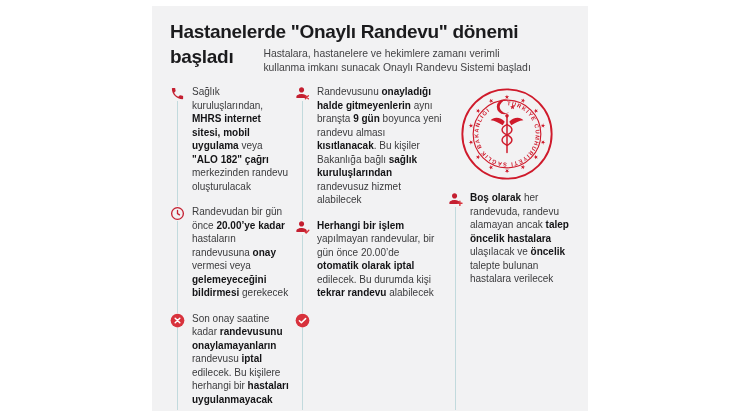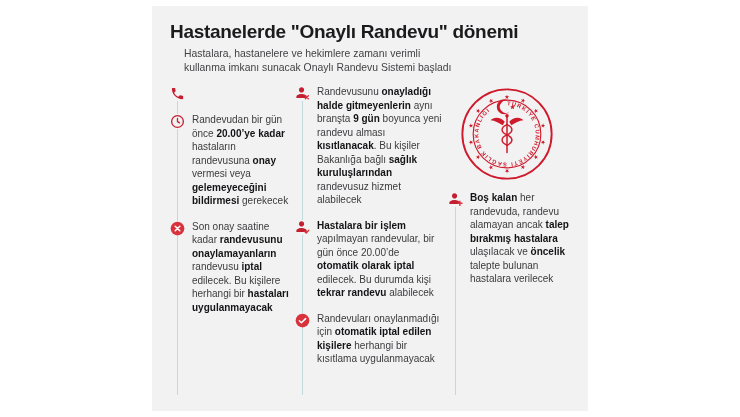--- a/index.html
+++ b/index.html
@@ -14,21 +14,21 @@
     background:#f2f2f3;box-sizing:border-box;
     padding:13px 18px 8px 18px;
     display:flex;flex-direction:column;
   }
   .title-l1,.title-l2{
     font-size:19px;font-weight:800;color:#1b1b1d;
     letter-spacing:-0.3px;line-height:25px;white-space:nowrap;
   }
   .title-row{display:flex;align-items:flex-start;}
   .subtitle{
-    margin-left:14px;padding-top:3px;
+    margin-left:30px;padding-top:3px;
     font-size:10.4px;line-height:14px;color:#424244;
   }
   .columns{
     display:grid;grid-template-columns:120px 148px 122px;column-gap:5px;
     margin-top:10px;flex:1 1 auto;align-items:stretch;
   }
   .col{position:relative;display:flex;flex-direction:column;}
   .col-items{position:relative;flex:1 1 auto;}
   .vline{position:absolute;left:6.5px;top:10px;bottom:8px;width:1.5px;background:#c2dadd;}
   .item{display:flex;gap:7px;margin-bottom:12px;position:relative;}
@@ -42,37 +42,39 @@
   .seal{width:94px;margin:2px 0 10px 12px;}
   .seal svg{display:block;width:94px;height:94px;}
 </style>
 </head>
 <body style="background: rgb(255, 255, 255);">
 
 <div class="card">
   <header>
     <div class="title-l1">Hastanelerde "Onaylı Randevu" dönemi</div>
     <div class="title-row">
+      <div class="title-l2">başladı</div>
       <div class="subtitle">
         <div>Hastalara, hastanelere ve hekimlere zamanı verimli</div>
         <div>kullanma imkanı sunacak Onaylı Randevu Sistemi başladı</div>
       </div>
     </div>
   </header>
 
   <div class="columns" id="columns">
       <div class="col">
         <div class="col-items">
           <div class="vline" style="background: rgb(194, 218, 221);"></div>
           <div class="item">
             <span class="item-icon">
               <svg viewBox="0 0 24 24" fill="#c41f30">
                 <path d="M6.62 10.79c1.44 2.83 3.76 5.14 6.59 6.59l2.2-2.2c.27-.27.67-.36 1.02-.24 1.12.37 2.33.57 3.57.57.55 0 1 .45 1 1V20c0 .55-.45 1-1 1-9.39 0-17-7.61-17-17 0-.55.45-1 1-1h3.5c.55 0 1 .45 1 1 0 1.25.2 2.45.57 3.57.11.35.03.74-.25 1.02l-2.2 2.2z"></path>
               </svg>
             </span>
+            <p class="item-text">Sağlık kuruluşlarından, <b>MHRS internet sitesi, mobil uygulama</b> veya <b>"ALO 182" çağrı</b> merkezinden randevu oluşturulacak</p>
           </div>
           <div class="item">
             <span class="item-icon">
               <svg viewBox="0 0 24 24" fill="none" stroke="#c41f30" stroke-width="2.1">
                 <circle cx="12" cy="12" r="9.4"></circle>
                 <path d="M12 7.2v5l3.2 2" stroke-linecap="round"></path>
               </svg>
             </span>
             <p class="item-text">Randevudan bir gün önce <b>20.00’ye kadar</b> hastaların randevusuna <b>onay</b> vermesi veya <b>gelemeyeceğini bildirmesi</b> gerekecek</p>
           </div>
@@ -99,30 +101,29 @@
             </span>
             <p class="item-text">Randevusunu <b>onayladığı halde gitmeyenlerin</b> aynı branşta <b>9 gün</b> boyunca yeni randevu alması <b>kısıtlanacak</b>. Bu kişiler Bakanlığa bağlı <b>sağlık kuruluşlarından</b> randevusuz hizmet alabilecek</p>
           </div>
           <div class="item">
             <span class="item-icon">
               <svg viewBox="0 0 24 24" fill="#c41f30">
                 <path d="M10.5 10.5c2.3 0 4.1-1.9 4.1-4.2S12.8 2.1 10.5 2.1 6.4 4 6.4 6.3s1.8 4.2 4.1 4.2zm0 2.3c-2.8 0-8.3 1.4-8.3 4.2v2.1h16.6v-2.1c0-2.8-5.5-4.2-8.3-4.2z"></path>
                 <path d="M15.6 18.4l2.3 2.3 4.2-4.4" fill="none" stroke="#d8323c" stroke-width="2.2" stroke-linecap="round" stroke-linejoin="round"></path>
               </svg>
             </span>
-            <p class="item-text"><b>Hastalara bir işlem</b> yapılmayan randevular, bir gün önce 20.00’de <b>otomatik olarak iptal</b> edilecek. Bu durumda kişi <b>tekrar randevu</b> alabilecek</p>
+            <p class="item-text"><b>Herhangi bir işlem</b> yapılmayan randevular, bir gün önce 20.00’de <b>otomatik olarak iptal</b> edilecek. Bu durumda kişi <b>tekrar randevu</b> alabilecek</p>
           </div>
           <div class="item">
             <span class="item-icon">
               <svg viewBox="0 0 24 24">
                 <circle cx="12" cy="12" r="11" fill="#d8323c"></circle>
                 <path d="M7 12.5l3.2 3.2L17 9" fill="none" stroke="#ffffff" stroke-width="2.4" stroke-linecap="round" stroke-linejoin="round"></path>
               </svg>
             </span>
-            <p class="item-text">Randevuları onaylanmadığı için <b>otomatik iptal edilen kişilere</b> herhangi bir kısıtlama uygulanmayacak</p>
           </div>
         </div>
       </div>
       <div class="col">
         <div class="seal">
           <svg viewBox="0 0 100 100">
             <circle cx="50" cy="50" r="47.5" fill="none" stroke="#cf1a2b" stroke-width="2"></circle>
             <circle cx="50" cy="50" r="36" fill="none" stroke="#cf1a2b" stroke-width="1.2"></circle>
             <text x="50" y="12.8" font-size="6.4" text-anchor="middle" fill="#cf1a2b" transform="rotate(0 50 50)">★</text>
             <text x="50" y="12.8" font-size="6.4" text-anchor="middle" fill="#cf1a2b" transform="rotate(25.714285714285715 50 50)">★</text>
@@ -154,19 +155,19 @@
         </div>
         <div class="col-items">
           <div class="vline" style="background: rgb(194, 218, 221);"></div>
           <div class="item">
             <span class="item-icon">
               <svg viewBox="0 0 24 24" fill="#c41f30">
                 <path d="M10.5 10.5c2.3 0 4.1-1.9 4.1-4.2S12.8 2.1 10.5 2.1 6.4 4 6.4 6.3s1.8 4.2 4.1 4.2zm0 2.3c-2.8 0-8.3 1.4-8.3 4.2v2.1h16.6v-2.1c0-2.8-5.5-4.2-8.3-4.2z"></path>
                 <path d="M19 14.6v6.8M15.6 18h6.8" fill="none" stroke="#d8323c" stroke-width="2.2" stroke-linecap="round"></path>
               </svg>
             </span>
-            <p class="item-text"><b>Boş kalan</b> her randevuda, randevu alamayan ancak <b>talep bırakmış hastalara</b> ulaşılacak ve <b>öncelik</b> talepte bulunan hastalara verilecek</p>
+            <p class="item-text"><b>Boş olarak</b> her randevuda, randevu alamayan ancak <b>talep öncelik hastalara</b> ulaşılacak ve <b>öncelik</b> talepte bulunan hastalara verilecek</p>
           </div>
         </div>
       </div>
     </div>
 
 </div>
 
 </body></html>

